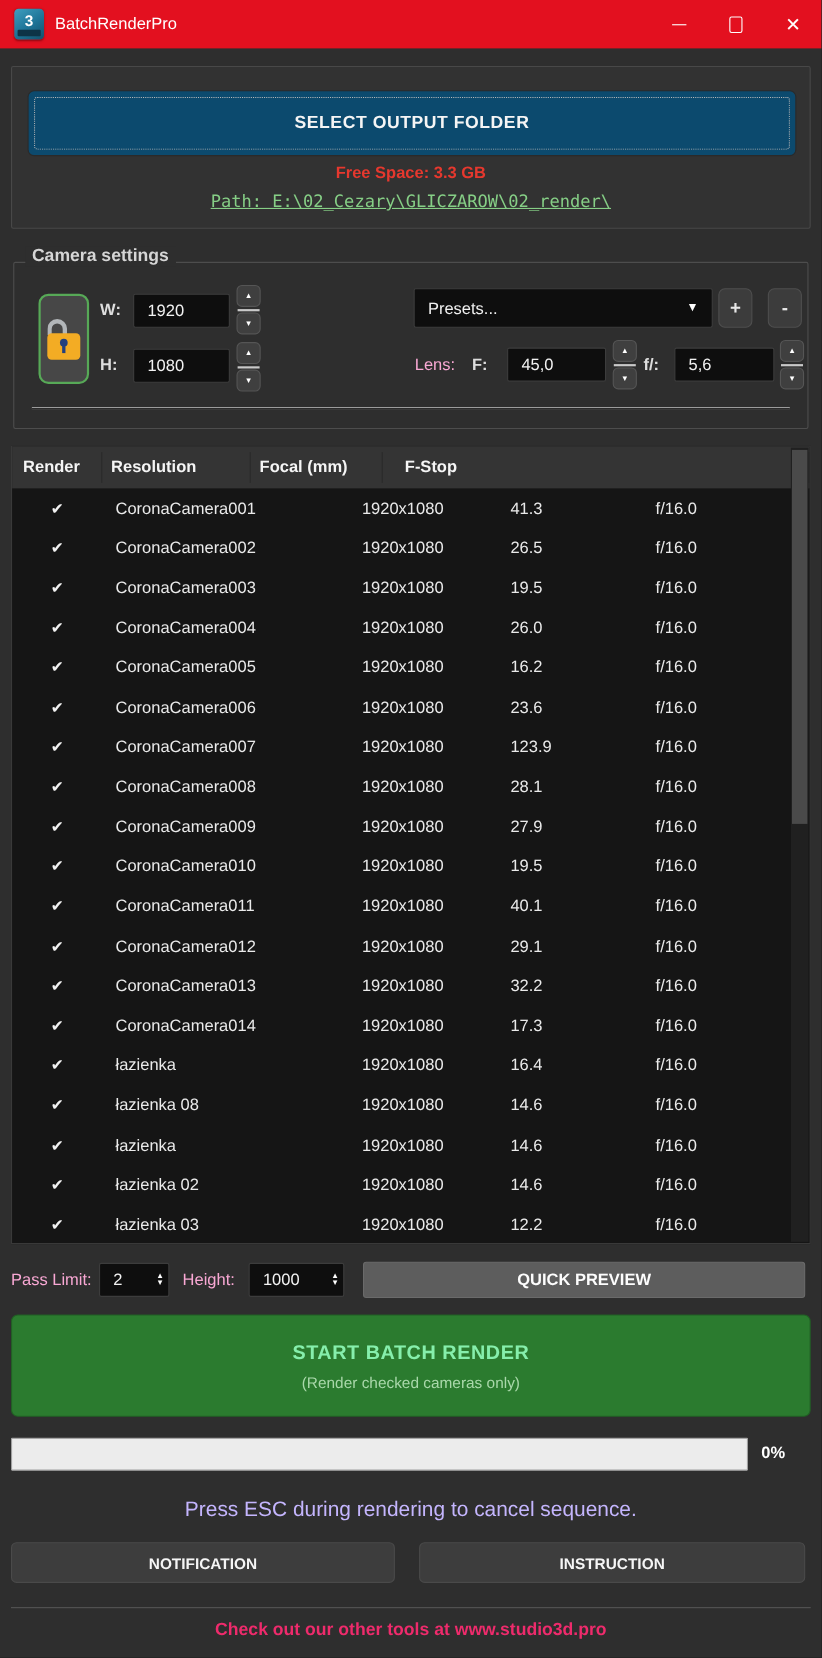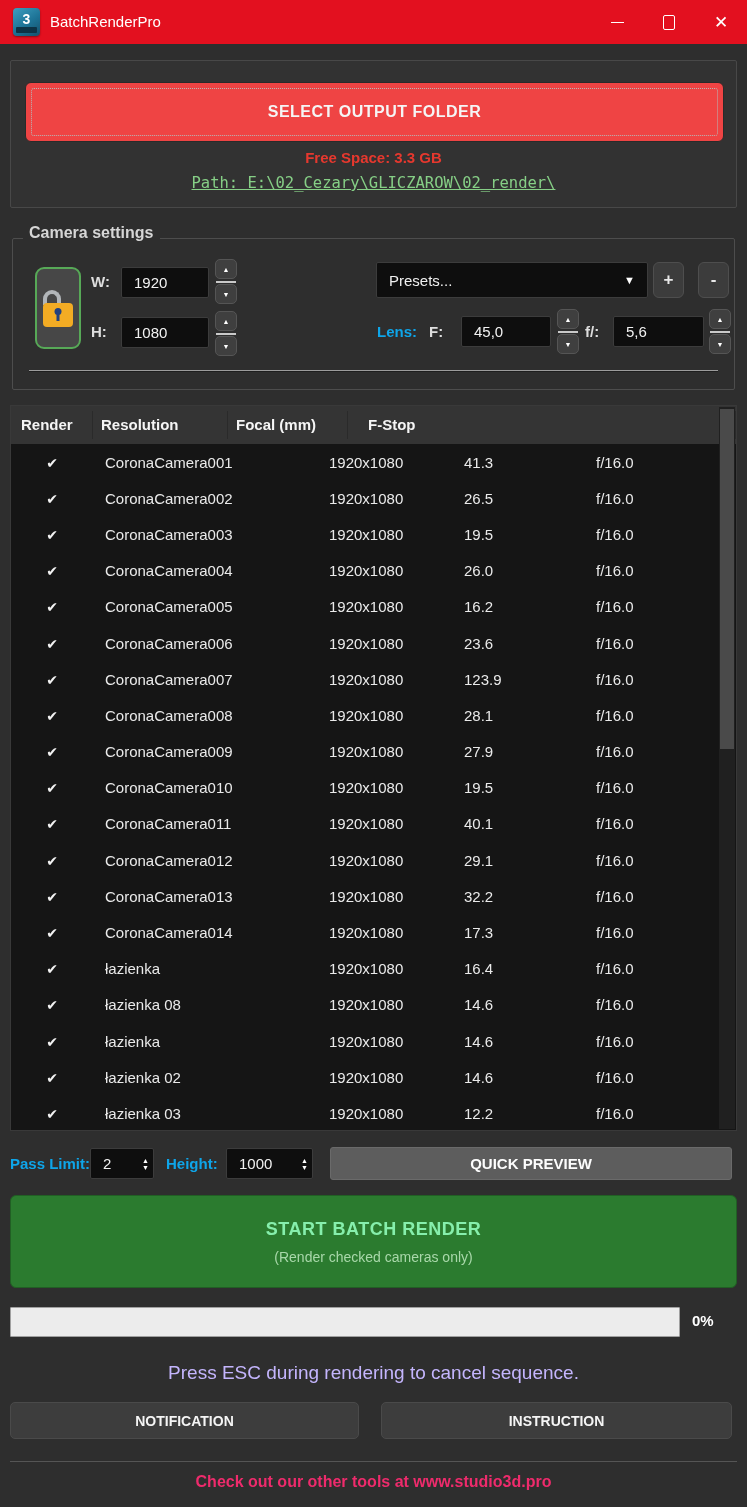--- a/index.html
+++ b/index.html
@@ -16,40 +16,40 @@
   .app-icon .icon-strip { position:absolute; left:3px; right:3px; bottom:3px; height:6px; background:#0d3346; border-radius:1px; }
   .win-title { position:absolute; left:50px; top:0; height:44px; line-height:44px; color:#ffffff; font-size:15px; }
   .win-btns { position:absolute; right:0; top:0; height:44px; display:flex; }
   .win-btn { width:52px; height:44px; display:flex; align-items:center; justify-content:center; color:#ffffff; }
   .glyph-min { width:13px; height:0; border-top:1.6px solid #fff; display:block; }
   .glyph-max { width:12px; height:15px; border:1.6px solid #fff; border-radius:2px; display:block; }
   .glyph-close { font-size:17px; font-weight:300; line-height:1; }
 
   
   .top-panel { position:absolute; left:10px; top:60px; width:727px; height:148px; background:#323232; border:1px solid #484848; border-radius:2px; }
-  .select-btn { position:absolute; left:14px; top:21px; width:699px; height:60px; background:#ef4444; border:1px solid #2a2a2a; border-radius:6px;
+  .select-btn { position:absolute; left:14px; top:21px; width:699px; height:60px; background:#0c4a6e; border:1px solid #2a2a2a; border-radius:6px;
                 color:#f5f5f5; font-weight:bold; font-size:16px; letter-spacing:.5px; cursor:pointer;
                 display:flex; align-items:center; justify-content:center; font-family:"Liberation Sans",sans-serif; }
   .select-btn .inner-dotted { position:absolute; left:5px; right:5px; top:5px; bottom:5px; border:1px dotted #b8b8b8; border-radius:3px; pointer-events:none; }
   .free-space { position:absolute; left:0; right:0; top:88px; text-align:center; color:#e6382e; font-weight:bold; font-size:15px; }
   .out-path { position:absolute; left:0; right:0; top:113px; text-align:center; color:#86cf86; font-size:15.5px;
               font-family:"DejaVu Sans Mono", monospace; text-decoration:underline; cursor:pointer; }
 
   
   .group { position:absolute; left:12px; top:238px; width:723px; height:152px; border:1px solid #4d4d4d; border-radius:2px; }
   .group-title { position:absolute; left:10px; top:-15px; background:#2e2e2e; padding:0 6px; color:#d6d6d6; font-weight:bold; font-size:16px; }
   .lock-btn { position:absolute; left:22px; top:28px; width:46px; height:82px; background:#474747; border:2px solid #57a957; border-radius:9px;
               cursor:pointer; display:flex; flex-direction:column; align-items:center; justify-content:center; }
   .lock-shackle { width:18px; height:15px; border:4px solid #b2b6b9; border-bottom:none; border-radius:9px 9px 0 0; margin-bottom:-2px; }
   .lock-body { position:relative; width:30px; height:24px; background:#f3ac24; border-radius:4px; }
   .lock-key { position:absolute; left:50%; top:5px; transform:translateX(-50%); width:7px; height:7px; background:#23407e; border-radius:50%; }
   .lock-key::after { content:""; position:absolute; left:2px; top:5px; width:3px; height:8px; background:#23407e; }
 
   .fld-label { position:absolute; color:#dedede; font-size:15px; font-weight:bold; }
-  .fld-label.thin { font-weight:bold; color:#0ea5e9; }
+  .fld-label.thin { font-weight:normal; color:#f9a8d4; }
   .field { position:absolute; background:#0e0e0e; border:1px solid #3c3c3c; border-radius:2px; color:#f2f2f2; font-size:15px;
            font-family:"Liberation Sans",sans-serif; padding:0 12px; }
   input.field { outline:none; }
 
   .spin-stack { position:absolute; width:22px; display:flex; flex-direction:column; align-items:center; }
   .spin-btn { width:22px; height:20px; background:#3f3f3f; border:1px solid #555; border-radius:5px; color:#fff;
               display:flex; align-items:center; justify-content:center; cursor:pointer; padding:0; }
   .spin-btn span { font-size:7px; line-height:7px; }
   .spin-sep { width:20px; height:2px; background:#c9c9c9; margin:1.5px 0; }
 

